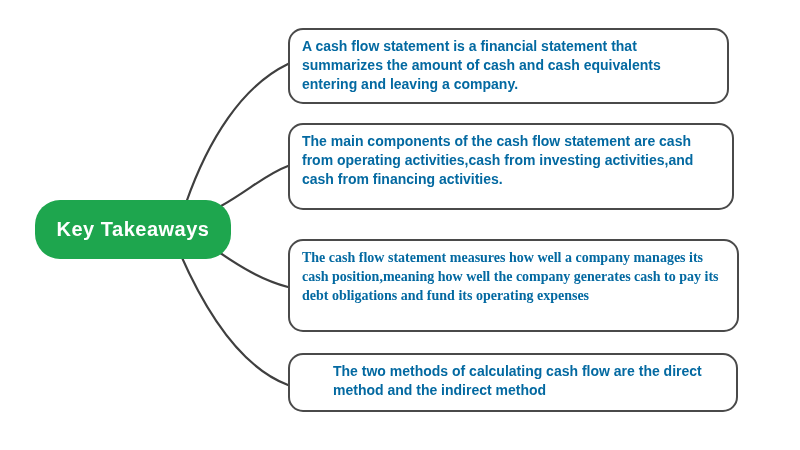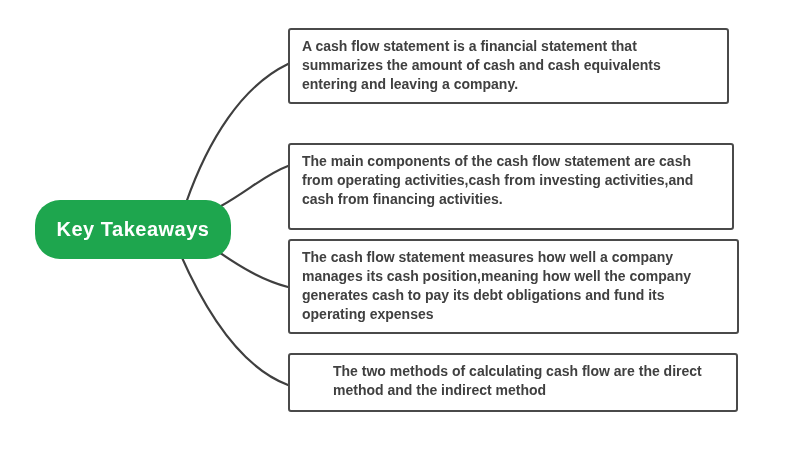--- a/index.html
+++ b/index.html
@@ -44,30 +44,30 @@
     font-weight: bold;
     letter-spacing: 0.5px;
     cursor: default;
   }
   .branch-box {
     position: absolute;
     left: 288px;
     box-sizing: border-box;
     background: #ffffff;
     border: 2px solid #4a4a4a;
-    border-radius: 3px;
+    border-radius: 15px;
     padding: 7px 10px 8px 12px;
     font-size: 14px;
     font-weight: bold;
     line-height: 19px;
-    color: #404040;
+    color: #0369a1;
   }
   .branch-box-1 { top: 28px;  width: 441px; min-height: 69px; }
-  .branch-box-2 { top: 123px; width: 446px; min-height: 87px; margin-top: 20px; }
-  .branch-box-3 { top: 239px; width: 451px; min-height: 93px; }
+  .branch-box-2 { top: 123px; width: 446px; min-height: 87px; }
+  .branch-box-3 { top: 239px; width: 451px; min-height: 93px; font-family: Liberation Serif, serif; }
   .branch-box-4 { top: 353px; width: 450px; min-height: 59px; padding-left: 43px; }
 </style>
 </head>
 <body>
 
 <div class="canvas">
 
   <svg class="connector-layer" viewBox="0 0 800 450" aria-hidden="true">
     <path d="M 186 203 C 208 140, 242 86, 288 64"></path>
     <path d="M 221 206 C 248 191, 266 174, 288 166"></path>

